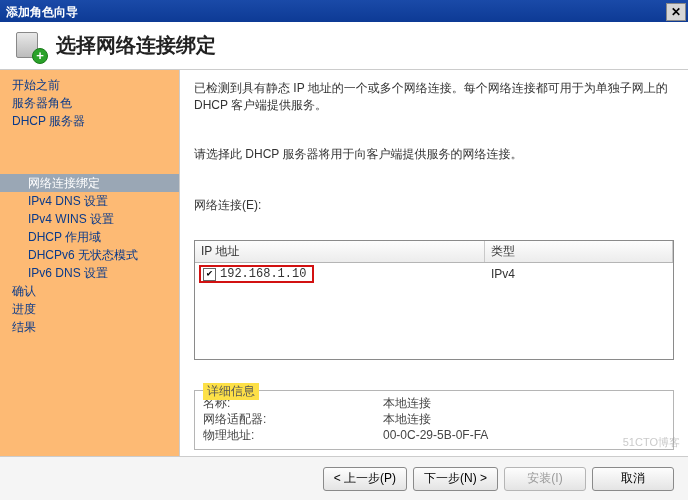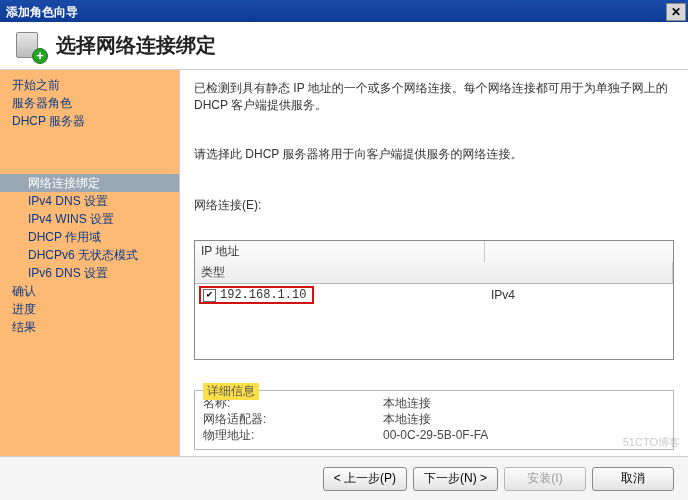--- a/index.html
+++ b/index.html
@@ -15,21 +15,21 @@
   .body { display: flex; height: 386px; }
   .sidebar { width: 180px; background: #fdba74; border-right: 1px solid #ccc; padding-top: 6px; }
   .nav-item { padding: 1px 0 1px 12px; color: #0a3a8a; cursor: pointer; font-size: 12px; line-height: 16px; }
   .nav-item.sub { padding-left: 28px; }
   .nav-item.selected { background: #9aa7b5; color: #fff; margin-top: 44px; }
   .main { flex: 1; padding: 10px 14px 6px 14px; display: flex; flex-direction: column; font-size: 12px; color: #333; gap: 24px; }
   .intro { line-height: 17px; margin-bottom: 8px; }
   .instr { margin-bottom: 10px; }
   .list-label { margin-bottom: 2px; }
   .grid { border: 1px solid #8a8a8a; flex: 1; display: flex; flex-direction: column; background: #fff; min-height: 0; }
-  .grid-head { display: flex; border-bottom: 1px solid #b5b5b5; background: linear-gradient(#fdfdfd,#ececec); font-size: 12px; flex-direction: column; }
+  .grid-head { display: flex; border-bottom: 1px solid #b5b5b5; background: linear-gradient(#fdfdfd,#ececec); font-size: 12px; }
   .grid-head div { padding: 2px 6px; border-right: 1px solid #c9c9c9; }
   .col-ip { width: 290px; }
   .col-type { flex: 1; }
   .grid-body { flex: 1; overflow: auto; }
   .row { display: flex; align-items: center; }
   .row .col-ip { display: flex; align-items: center; padding: 2px 4px; font-family: "Courier New", monospace; font-size: 12px; }
   .row .col-type { padding: 2px 6px; font-size: 12px; }
   .chk { width: 13px; height: 13px; border: 1px solid #666; margin-right: 4px; display: inline-flex; align-items: center; justify-content: center; font-size: 11px; background: #fff; }
   .chk::after { content: "✔"; color: #000; font-size: 10px; line-height: 10px; }
   .highlight-box { border: 2px solid #d21111; padding: 0 6px 0 2px; display: inline-flex; align-items: center; }

